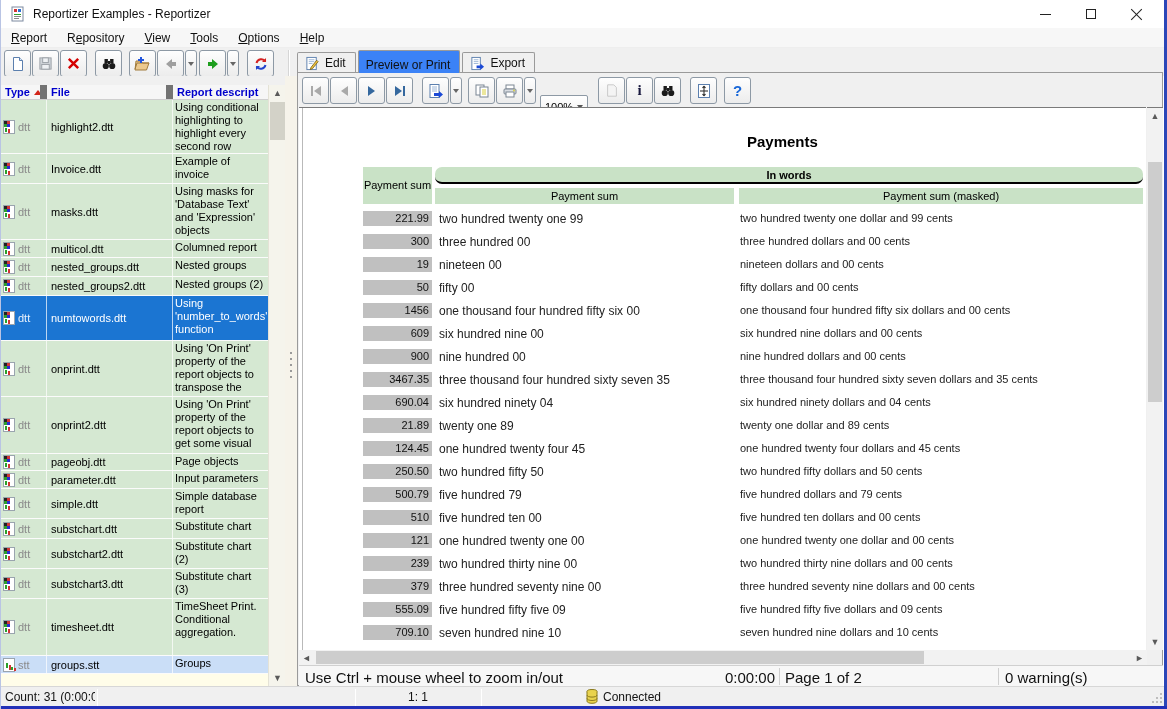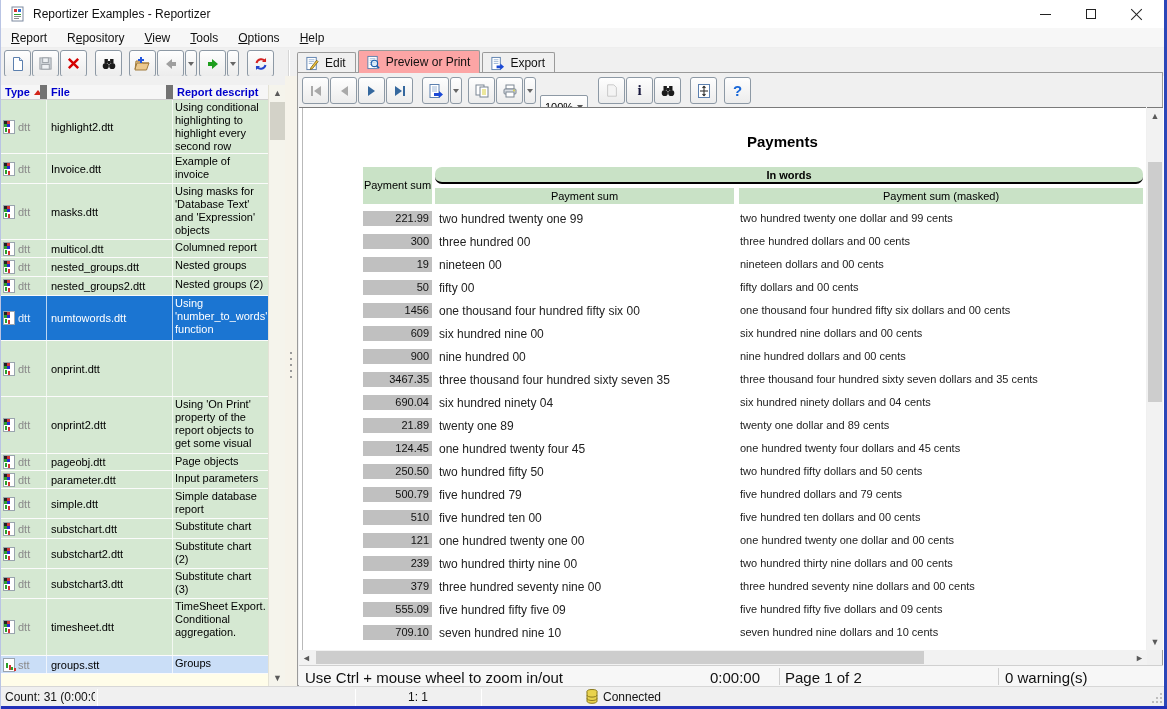--- a/index.html
+++ b/index.html
@@ -33,21 +33,21 @@
   .tbtn.dd { width:12px; }
   .tbtn.dd::after { content:""; border:3px solid transparent; border-top:4px solid #666; margin-top:4px; }
   .strip-divider { position:absolute; left:287px; top:2px; width:2px; height:74px; background:#d6d6d6; border-right:1px solid #fff; }
   .left-gap { position:absolute; left:0; top:76px; width:296px; height:9px; background:#f0f0f0; }
 
   
   .tabstrip { position:absolute; left:296px; top:50px; height:23px; display:flex; align-items:flex-end; }
   .tab { height:21px; padding:2px 9px 2px 7px; font-size:12px; color:#111; background:#f0f0f0;
          border:1px solid #9a9a9a; border-bottom:none; border-radius:2px 2px 0 0; margin-right:2px;
          display:flex; align-items:center; gap:5px; }
-  .tab.active { height:23px; background:#fca5a5; position:relative; z-index:5; }
+  .tab.active { height:23px; background:#3b82f6; position:relative; z-index:5;flex-direction:column; }
   .tab svg { width:15px; height:15px; }
 
   
   .right-pane { position:absolute; left:296px; top:72px; width:866px; height:614px; background:#f0f0f0; border:1px solid #9a9a9a; }
   .pbtn { position:absolute; top:4px; width:27px; height:27px; background:linear-gradient(#fefefe,#ececec);
           border:1px solid #8d99a5; border-radius:3px; display:flex; align-items:center; justify-content:center; }
   .pbtn.dd { width:12px; }
   .pbtn.dd::after { content:""; border:3px solid transparent; border-top:4px solid #666; margin-top:4px; }
   .zoom-combo { position:absolute; left:242px; top:6px; width:48px; height:23px; background:linear-gradient(#fff,#f0f0f0);
                 border:1px solid #8d99a5; border-radius:2px; font-size:11px; display:flex; align-items:center; justify-content:center; gap:4px;margin-top:16px;}
@@ -76,21 +76,21 @@
   .vscroll .arr { position:absolute; left:0; width:16px; height:16px; background:#f2f2f2; color:#5a5a5a; font-size:9px; display:flex; align-items:center; justify-content:center;}
   .vscroll .thumb { position:absolute; left:1px; top:54px; width:14px; height:240px; background:#cdcdcd; }
   .hscroll { position:absolute; left:1px; top:577px; width:848px; height:15px; background:#f2f2f2; }
   .hscroll .arr { position:absolute; top:0; width:15px; height:15px; color:#5a5a5a; font-size:9px; display:flex; align-items:center; justify-content:center; }
   .hscroll .thumb { position:absolute; left:17px; top:1px; width:608px; height:13px; background:#cdcdcd; }
 
   
   .pstatus { position:absolute; left:1px; top:592px; width:864px; height:21px; background:#f7f7f7; border-top:1px solid #d0d0d0; font-size:15px; color:#111; }
   .pstatus .sep { position:absolute; top:2px; width:1px; height:17px; background:#cfcfcf; }
   .ps-hint { position:absolute; left:6px; top:3px; }
-  .ps-time { position:absolute; left:396px; top:3px; width:80px; text-align:center; }
+  .ps-time { position:absolute; left:396px; top:3px; width:80px; text-align:right; }
   .ps-page { position:absolute; left:486px; top:3px; }
   .ps-warn { position:absolute; left:706px; top:3px; }
 
   
   .grid { position:absolute; left:0; top:85px; width:267px; height:601px; background:#fffde9; font-size:11px; }
   .grid-header { position:absolute; left:0; top:0; width:267px; height:15px; background:#f6f6f6; border-bottom:1px solid #cfcfcf; display:flex; font-weight:bold; color:#0000cc; }
   .gh-cell { padding:1px 4px; border-right:7px solid #737373; display:flex; align-items:center; gap:4px; overflow:hidden; white-space:nowrap;}
   .gh-type { width:46px; } .gh-file { width:126px; } .gh-desc { width:95px; border-right:none;}
   .sort-asc { width:0; height:0; border-left:4px solid transparent; border-right:4px solid transparent; border-bottom:5px solid #d22419; }
   .grid-rows { position:absolute; left:0; top:15px; width:267px; }
@@ -529,20 +529,21 @@
           </div>
           <div class="gc gc-file">numtowords.dtt</div>
           <div class="gc gc-desc">Using 'number_to_words' function</div>
         </div>
       <div class="grow" style="height:56px">
           <div class="gc gc-type">
             <span class="ficon"></span>
             <span>dtt</span>
           </div>
           <div class="gc gc-file">onprint.dtt</div>
+          <div class="gc gc-desc">Using 'On Print' property of the report objects to transpose the</div>
         </div>
       <div class="grow" style="height:57px">
           <div class="gc gc-type">
             <span class="ficon"></span>
             <span>dtt</span>
           </div>
           <div class="gc gc-file">onprint2.dtt</div>
           <div class="gc gc-desc">Using 'On Print' property of the report objects to get some visual</div>
         </div>
       <div class="grow" style="height:17px">
@@ -592,21 +593,21 @@
           </div>
           <div class="gc gc-file">substchart3.dtt</div>
           <div class="gc gc-desc">Substitute chart (3)</div>
         </div>
       <div class="grow" style="height:57px">
           <div class="gc gc-type">
             <span class="ficon"></span>
             <span>dtt</span>
           </div>
           <div class="gc gc-file">timesheet.dtt</div>
-          <div class="gc gc-desc">TimeSheet Export. Conditional aggregation.</div>
+          <div class="gc gc-desc">TimeSheet Print. Conditional aggregation.</div>
         </div>
       <div class="grow alt" style="height:18px">
           <div class="gc gc-type">
             <span class="ficon stt"></span>
             <span>stt</span>
           </div>
           <div class="gc gc-file">groups.stt</div>
           <div class="gc gc-desc">Groups</div>
         </div>
     </div>

